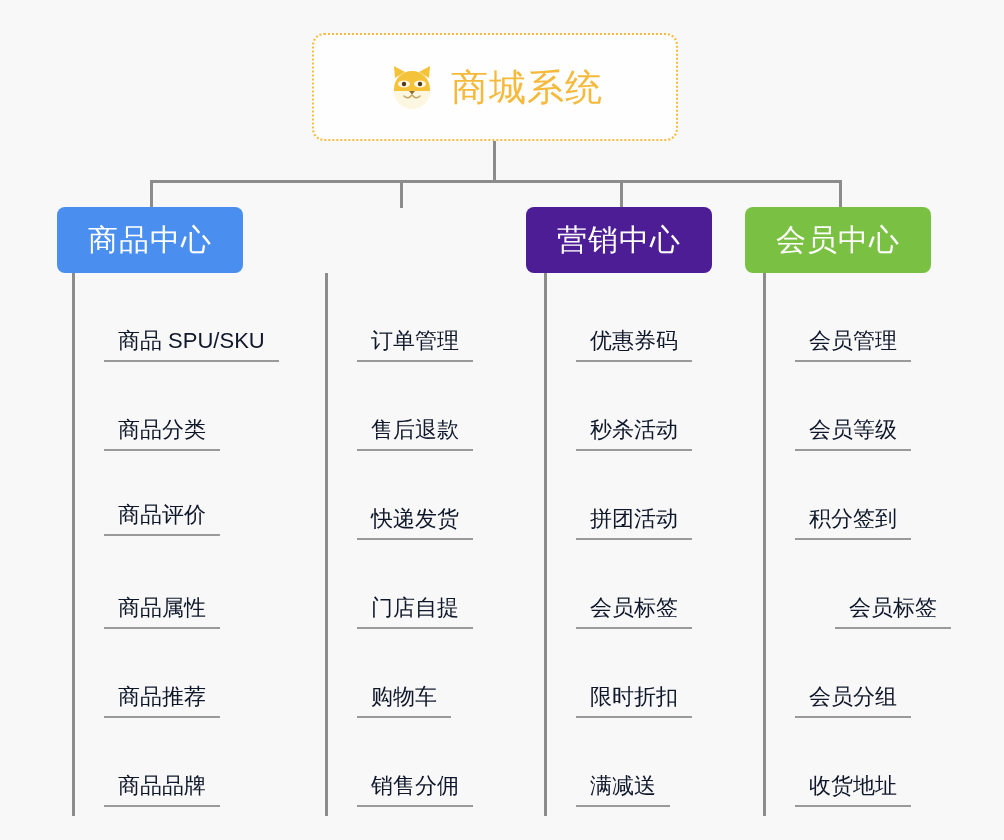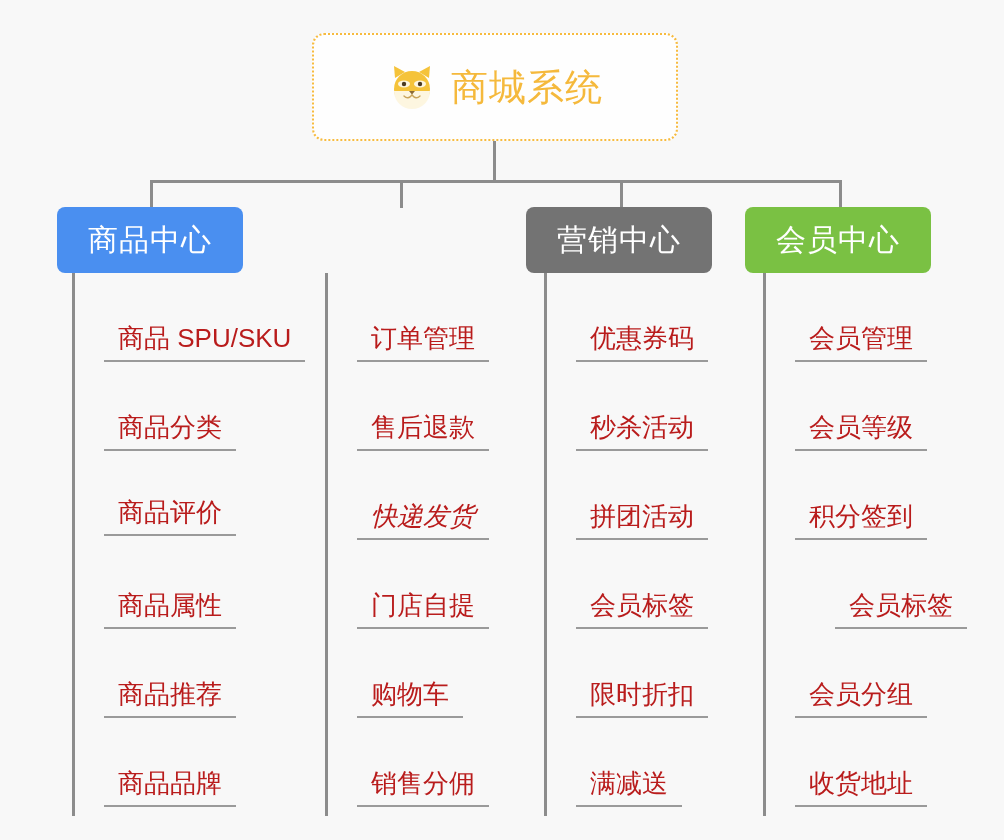--- a/index.html
+++ b/index.html
@@ -90,22 +90,22 @@
     left: 0;
     height: 89px;
     display: flex;
     align-items: flex-end;
     box-sizing: border-box;
     padding-left: 32px;
   }
   .leaf-inner {
     border-bottom: 2px solid #9a9a9a;
     padding: 0 14px 6px 14px;
-    font-size: 26px;
-    color: #b91c1c;
+    font-size: 22px;
+    color: #0f172a;
     white-space: nowrap;
     line-height: 1.25;
   }
 </style>
 </head>
 <body>
 
 <div id="canvas">
 
   <div class="root-node">
@@ -137,21 +137,21 @@
   <div class="conn v-line" style="left:493px; top:141px; height:41px;"></div>
   <div class="conn h-line" style="left:151px; top:180px; width:690px;"></div>
   <div class="conn v-line" style="left:150px; top:180px; height:28px;"></div>
   <div class="conn v-line" style="left:400px; top:180px; height:28px;"></div>
   <div class="conn v-line" style="left:620px; top:180px; height:28px;"></div>
   <div class="conn v-line" style="left:839px; top:180px; height:28px;"></div>
 
   <div class="cat-box" style="left: 57px; top: 207px; width: 186px; background: rgb(74, 143, 240);">
     <span>商品中心</span>
   </div>
-  <div class="cat-box" style="left: 526px; top: 207px; width: 186px; background: #737373;">
+  <div class="cat-box" style="left: 526px; top: 207px; width: 186px; background: #4c1d95;">
     <span>营销中心</span>
   </div>
   <div class="cat-box" style="left: 745px; top: 207px; width: 186px; background: rgb(122, 193, 67);">
     <span>会员中心</span>
   </div>
 
   <div class="branch" style="left:72px;">
     <div class="spine" style="height:543px;"></div>
     <div class="leaf" style="top:0px;">
       <span class="leaf-inner">商品 SPU/SKU</span>
@@ -174,21 +174,21 @@
   </div>
 
   <div class="branch" style="left:325px;">
     <div class="spine" style="height:543px;"></div>
     <div class="leaf" style="top:0px;">
       <span class="leaf-inner">订单管理</span>
     </div>
     <div class="leaf" style="top:89px;">
       <span class="leaf-inner">售后退款</span>
     </div>
-    <div class="leaf" style="top:178px;font-style:italic;">
+    <div class="leaf" style="top:178px;">
       <span class="leaf-inner">快递发货</span>
     </div>
     <div class="leaf" style="top:267px;">
       <span class="leaf-inner">门店自提</span>
     </div>
     <div class="leaf" style="top:356px;">
       <span class="leaf-inner">购物车</span>
     </div>
     <div class="leaf" style="top:445px;">
       <span class="leaf-inner">销售分佣</span>

